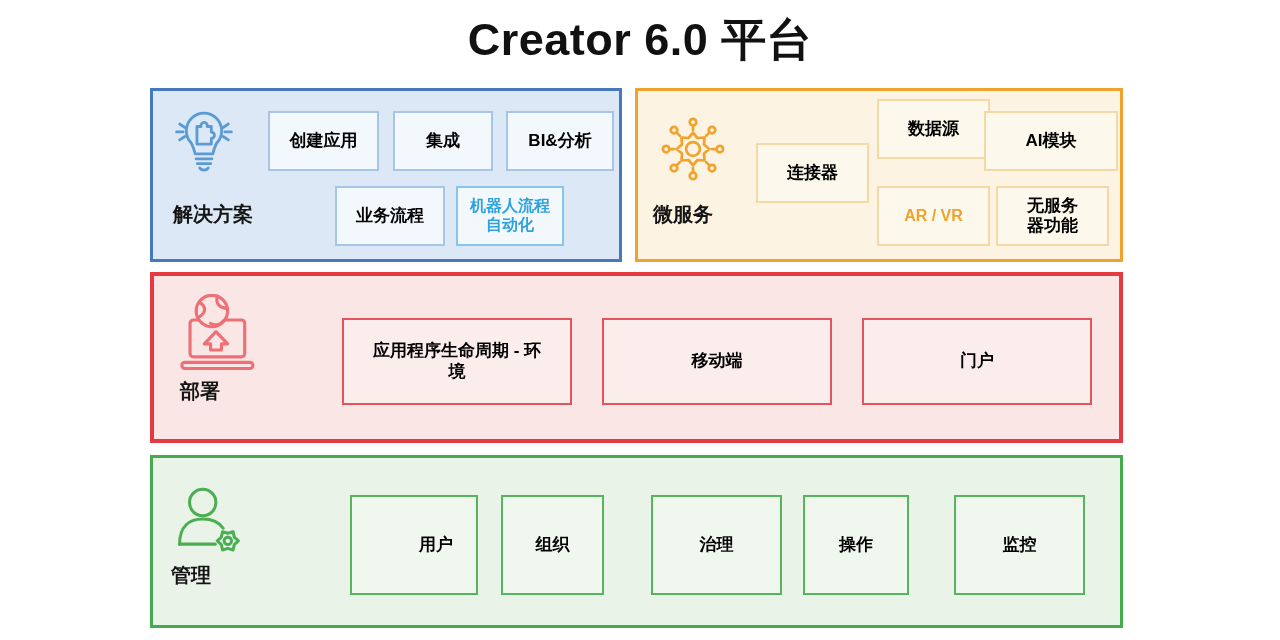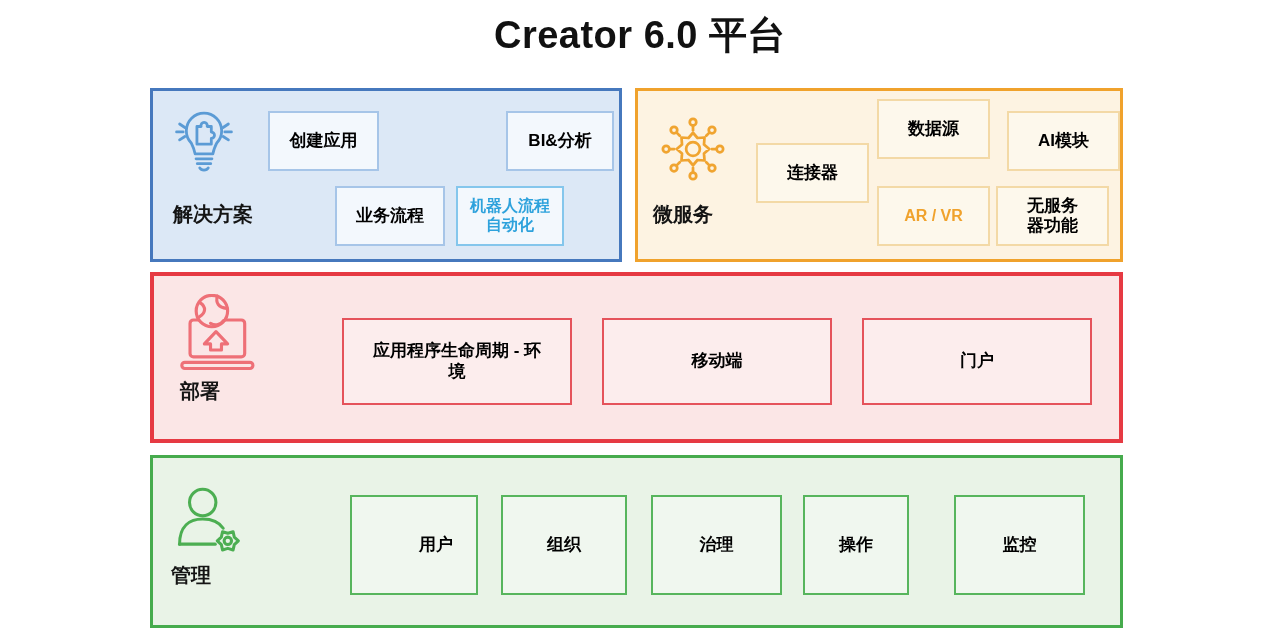--- a/index.html
+++ b/index.html
@@ -1,20 +1,20 @@
 <!DOCTYPE html>
 <html><head>
 <meta charset="utf-8">
 <style>
   html,body{margin:0;padding:0;background:#ffffff;}
   body{font-family:"Liberation Sans","DejaVu Sans",sans-serif;color:#171717;}
   .canvas{position:relative;width:1280px;height:640px;background:#ffffff;overflow:hidden;}
 
   .title{position:absolute;left:0;top:10px;width:100%;margin:0;text-align:center;
-         font-size:38px;font-weight:800;letter-spacing:.5px;color:#111;}
+         font-size:45px;font-weight:800;letter-spacing:.5px;color:#111;}
 
   .sec{position:absolute;box-sizing:border-box;}
   .sec-label{position:absolute;font-size:20px;font-weight:800;color:#141414;white-space:nowrap;}
   .icon{position:absolute;line-height:0;}
   .icon svg{display:block;}
 
   .item{position:absolute;box-sizing:border-box;display:flex;align-items:center;justify-content:center;
          text-align:center;font-weight:700;font-size:17px;line-height:1.18;color:#000000;}
 
   
@@ -29,40 +29,40 @@
   .it-rpa{left:303px;top:95px;width:108px;height:60px;border-color:#84c6ec;color:#2ea2dc;
           font-size:16px;padding:0 8px;}
 
   
   .sec-micro{left:635px;top:88px;width:488px;height:174px;background:#fdf3e2;border:3px solid #f0a22c;}
   .sec-micro .sec-label{left:15px;top:110px;}
   .sec-micro .icon{left:14px;top:18px;}
   .m-item{background:#fdf8ec;border:2px solid #f3d9a6;}
   .it-conn{left:118px;top:20px;width:113px;height:60px;margin-top:32px;}
   .it-ds{left:239px;top:8px;width:113px;height:60px;}
-  .it-ai{left:369px;top:20px;width:113px;height:60px;}
+  .it-ai{left:346px;top:20px;width:134px;height:60px;}
   .it-arvr{left:239px;top:95px;width:113px;height:60px;color:#f0a22c;font-size:16px;}
   .it-sl{left:358px;top:95px;width:113px;height:60px;padding:0 28px;}
 
   
   .sec-deploy{left:150px;top:272px;width:973px;height:171px;background:#fbe6e6;border:4px solid #e63a43;}
   .sec-deploy .sec-label{left:26px;top:102px;}
   .sec-deploy .icon{left:18px;top:18px;}
   .d-item{background:rgba(255,255,255,.30);border:2px solid #e5535b;}
   .it-alm{left:188px;top:42px;width:230px;height:87px;padding:12px 24px;}
   .it-mobile{left:448px;top:42px;width:230px;height:87px;text-align:center;}
   .it-portal{left:708px;top:42px;width:230px;height:87px;}
 
   
   .sec-mgmt{left:150px;top:455px;width:973px;height:173px;background:#e9f3e7;border:3px solid #46ab4d;}
   .sec-mgmt .sec-label{left:18px;top:104px;}
   .sec-mgmt .icon{left:18px;top:26px;}
   .g-item{background:rgba(255,255,255,.35);border:2px solid #57b55d;}
   .it-users{left:197px;top:37px;width:128px;height:100px;padding-left:44px;}
-  .it-orgs{left:348px;top:37px;width:126px;height:100px;}
+  .it-orgs{left:348px;top:37px;width:103px;height:100px;}
   .it-gov{left:498px;top:37px;width:131px;height:100px;}
   .it-ops{left:650px;top:37px;width:106px;height:100px;}
   .it-mon{left:801px;top:37px;width:131px;height:100px;}
 </style>
 </head>
 <body>
 
 <div class="canvas">
 
   <h1 class="title">Creator 6.0 平台</h1>
@@ -74,20 +74,21 @@
         <path d="M26.2 17.5 h3.4 a2.6 2.6 0 1 1 5 0 h3.4 v4.6 a2.6 2.6 0 1 1 0 5.2 v4.7 h-11.8 z"></path>
         <line x1="25.5" y1="44" x2="38.5" y2="44"></line>
         <line x1="26.5" y1="48" x2="37.5" y2="48"></line>
         <path d="M28.5 51.5 a 3.8 3 0 0 0 7 0"></path>
         <path d="M12 15.5 l4.3 2.8 M9.5 22 h5.4 M12 28.5 l4.3 -2.8"></path>
         <path d="M52 15.5 l-4.3 2.8 M54.5 22 h-5.4 M52 28.5 l-4.3 -2.8"></path>
       </svg>
     </span>
     <span class="sec-label">解决方案</span>
     <div class="item s-item it-create">创建应用</div>
+    <div class="item s-item it-integration">集成</div>
     <div class="item s-item it-bi">BI&amp;分析</div>
     <div class="item s-item it-bp">业务流程</div>
     <div class="item s-item it-rpa">机器人流程自动化</div>
   </section>
 
   <section class="sec sec-micro">
     <span class="icon">
       <svg width="82" height="80" viewBox="0 0 64 64" fill="none" stroke="#f0a430" stroke-width="2.2" stroke-linecap="round" stroke-linejoin="round">
         <polygon points="45,32 40.8,35.6 41.2,41.2 35.6,40.8 32,45 28.4,40.8 22.8,41.2 23.2,35.6 19,32 23.2,28.4 22.8,22.8 28.4,23.2 32,19 35.6,23.2 41.2,22.8 40.8,28.4"></polygon>
         <circle cx="32" cy="32" r="5.5"></circle>

